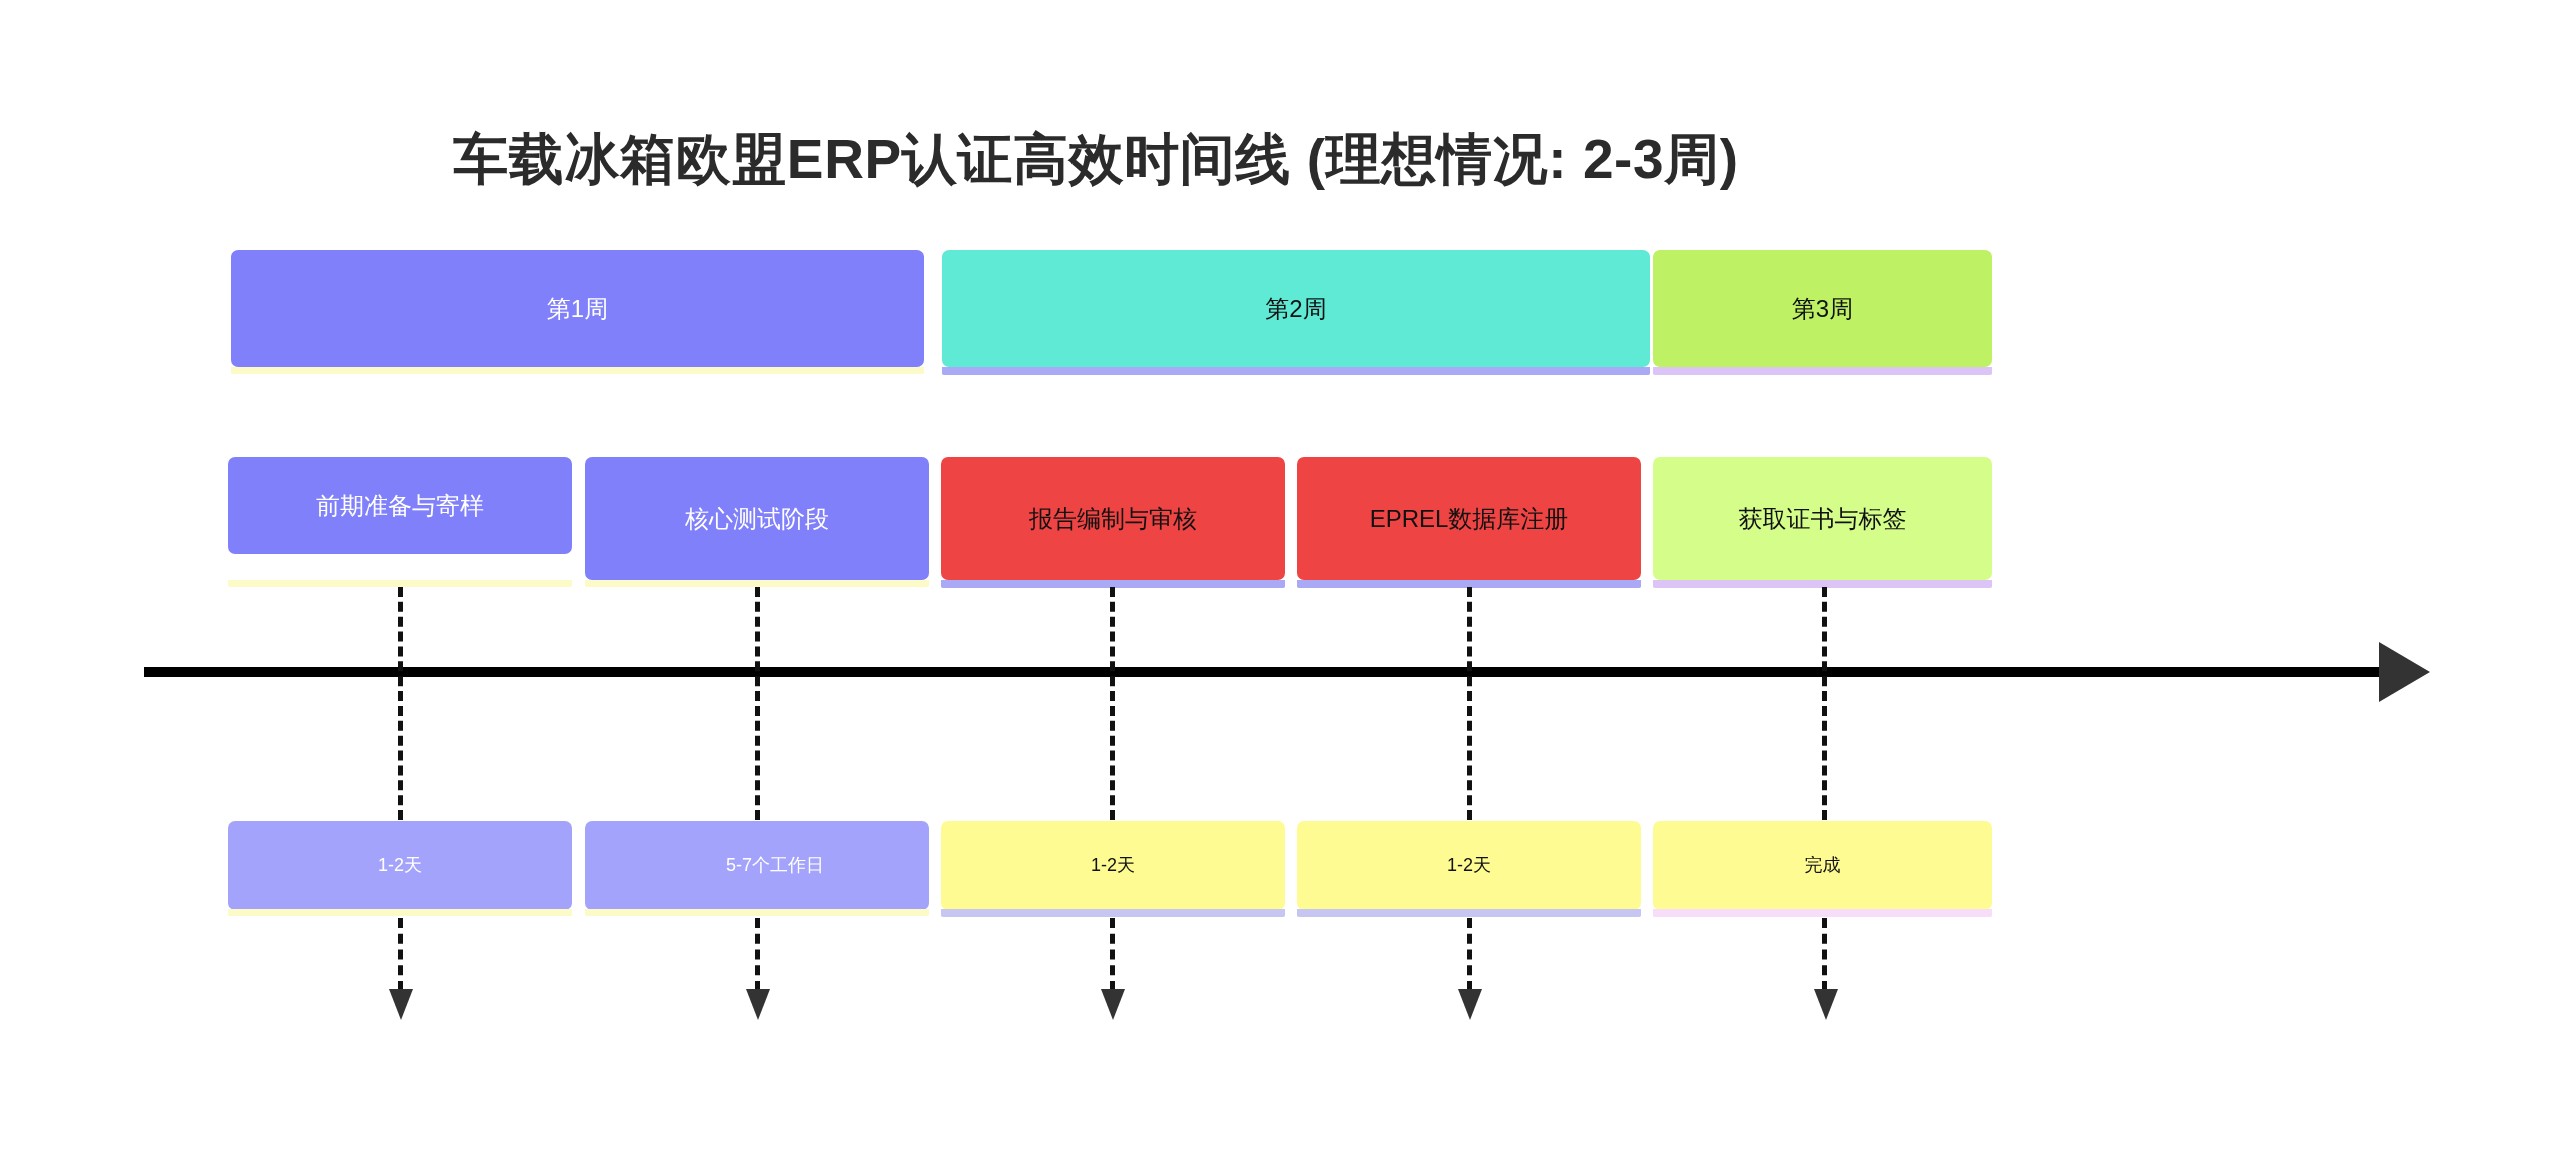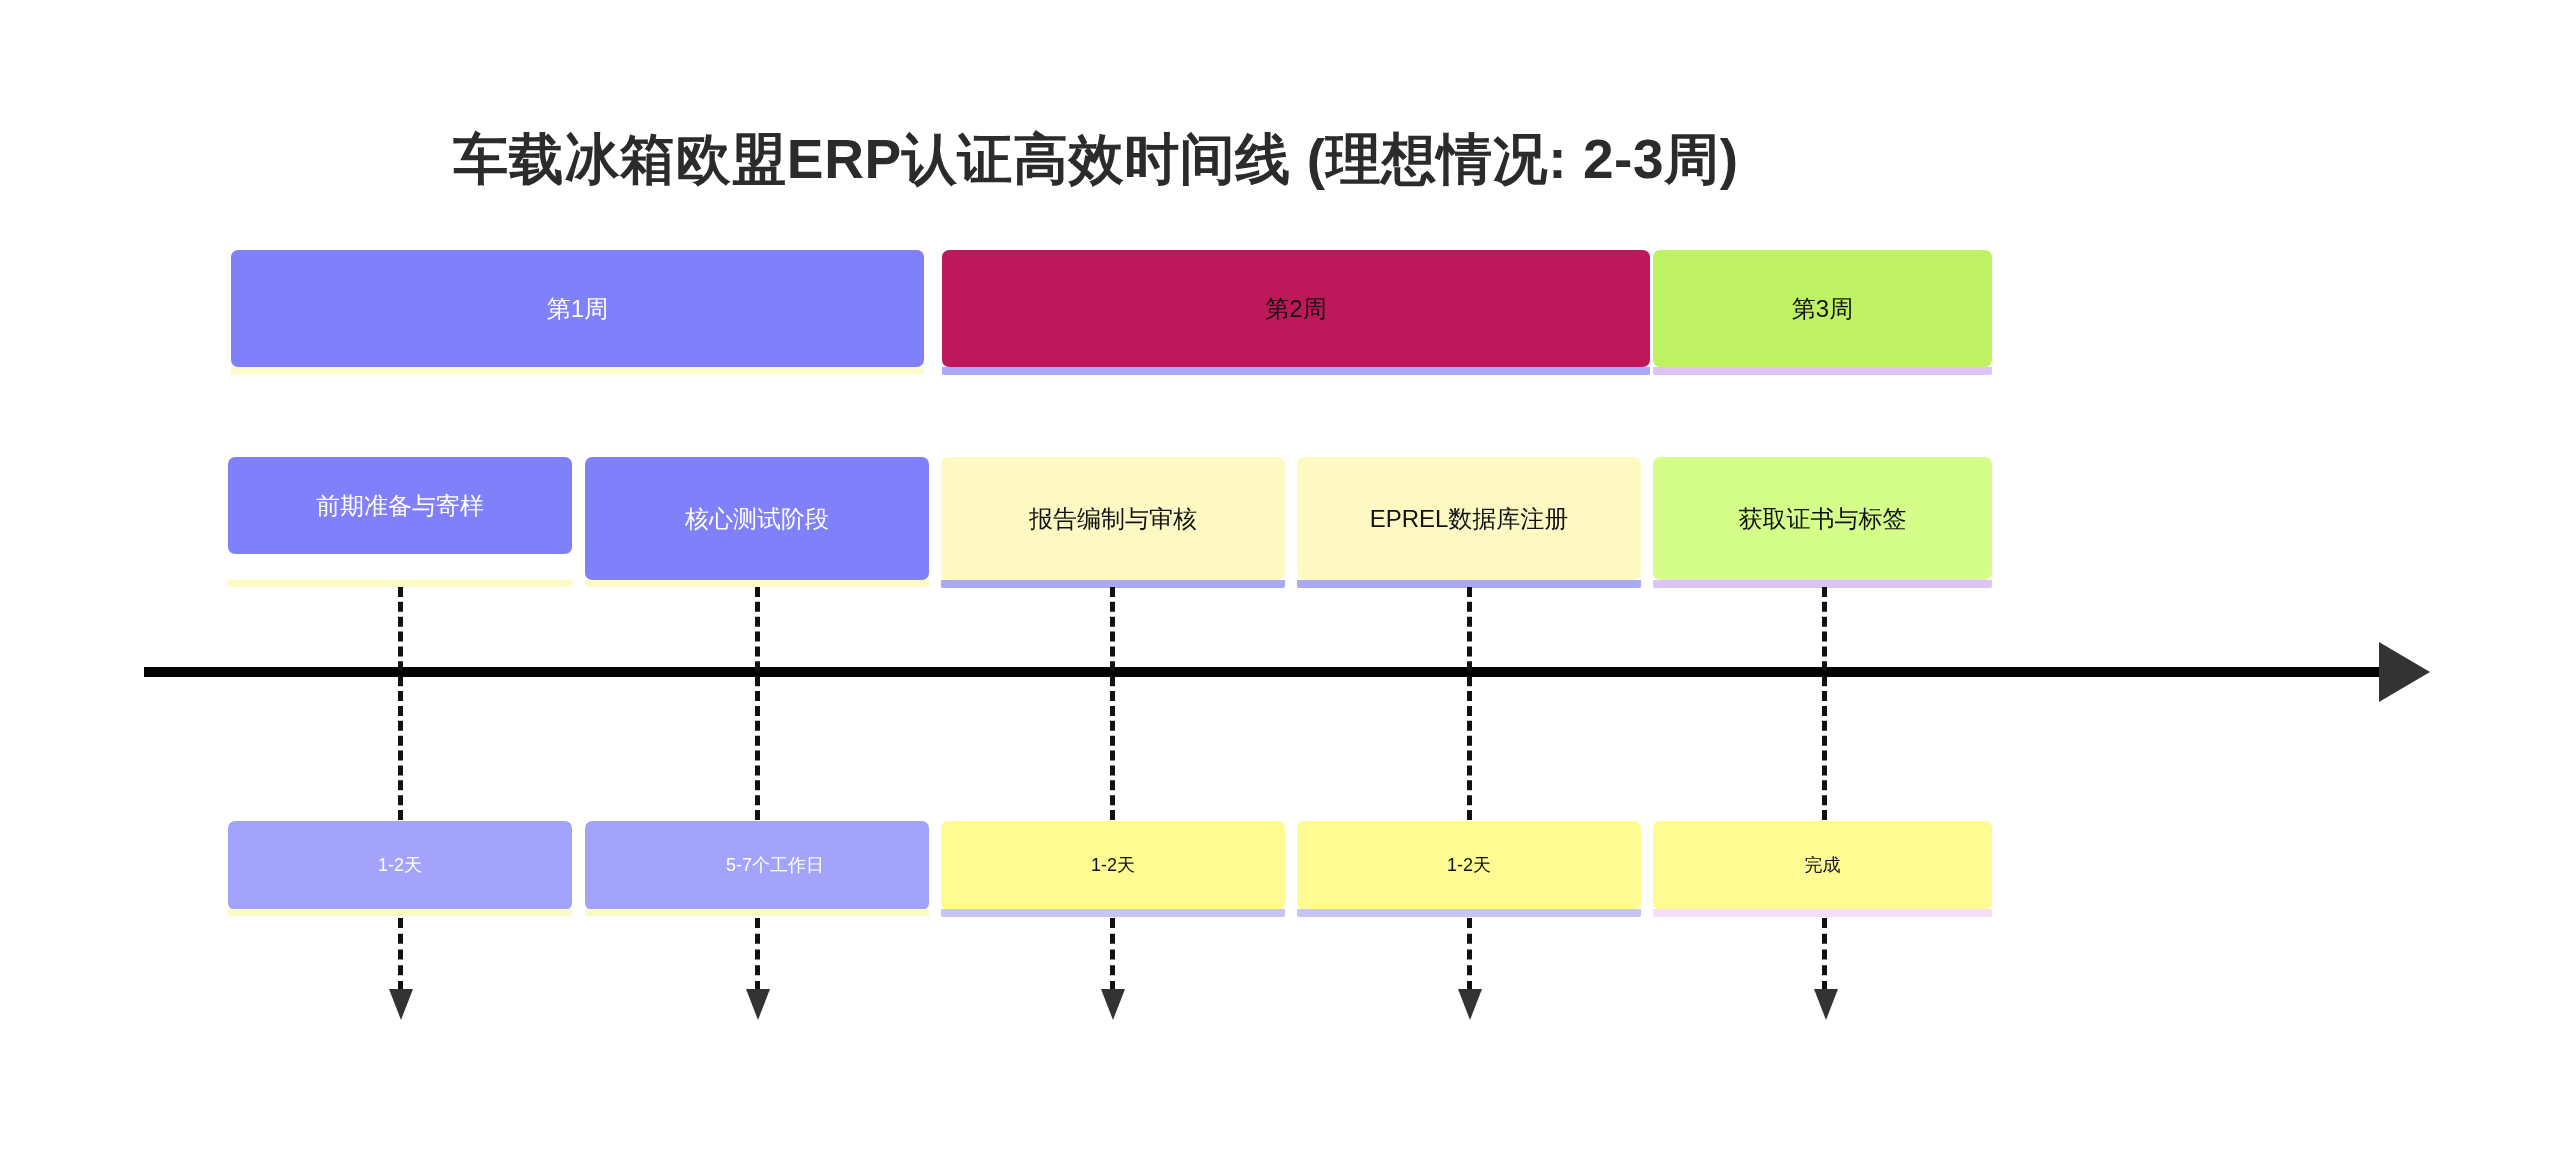--- a/index.html
+++ b/index.html
@@ -47,29 +47,29 @@
   .shadow {
     position: absolute;
     border-radius: 0 0 1.8px 1.8px;
   }
 
   
   .week-bar {
     font-size: 24px;
   }
   .week-bar.w1 { background: #8080fa; color: #ffffff; }
-  .week-bar.w2 { background: #be185d; color: #111111; }
+  .week-bar.w2 { background: #5eead4; color: #111111; }
   .week-bar.w3 { background: #bef264; color: #111111; }
 
   
   .phase-box {
     font-size: 24px;
   }
   .phase-box.p-purple { background: #8080fa; color: #ffffff; }
-  .phase-box.p-yellow { background: #fef9c3; color: #111111; }
+  .phase-box.p-yellow { background: #ef4444; color: #111111; }
   .phase-box.p-green  { background: #d4fd8a; color: #111111; }
 
   
   .dur-box {
     font-size: 18px;
   }
   .dur-box.d-purple { background: #a3a3fb; color: #ffffff; }
   .dur-box.d-yellow { background: #fdfb92; color: #111111; }
 
   

